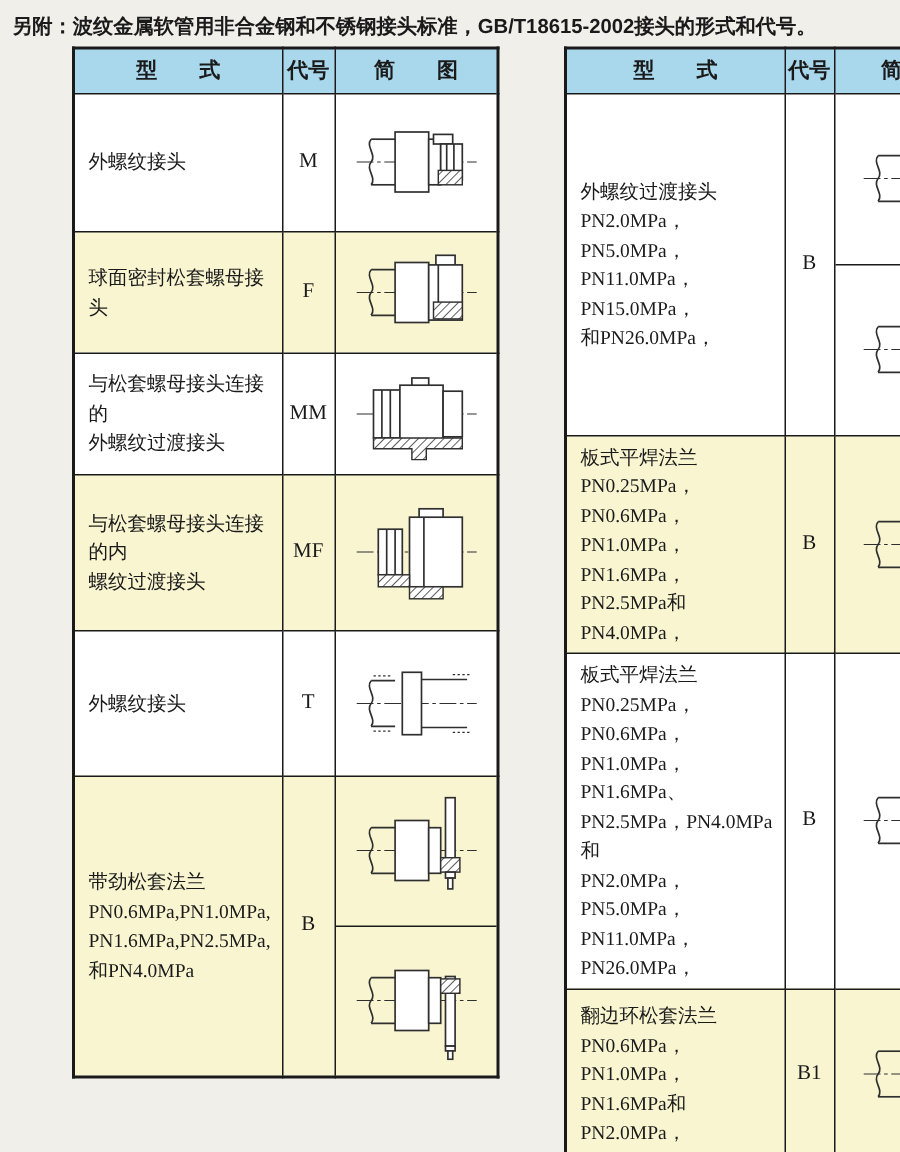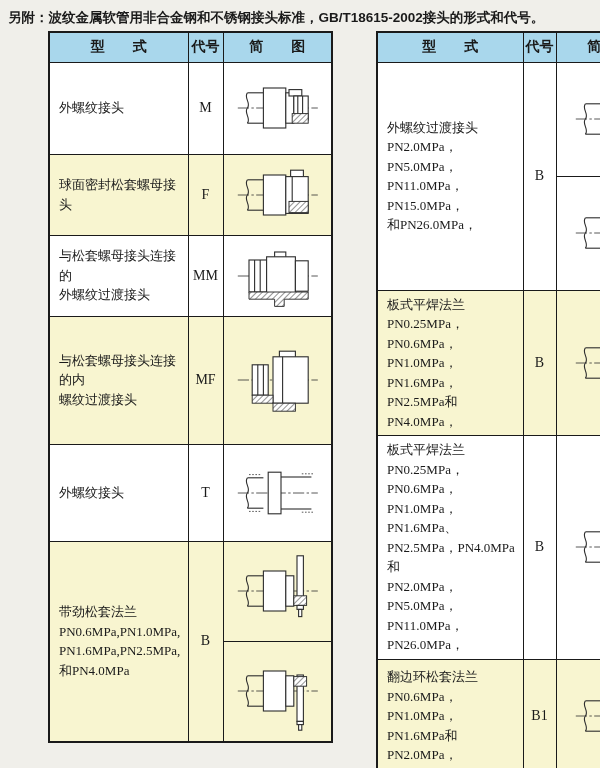--- a/index.html
+++ b/index.html
@@ -36,21 +36,21 @@
   tr:not(.hl) td{background:#ffffff;}
   .diagram{display:inline-block;width:98px;height:80px;vertical-align:middle;}
   .diagram svg{display:block;width:100%;height:100%;}
   td.split{padding:0;}
   .dhalf{display:flex;align-items:center;justify-content:center;}
   .dhalf+.dhalf{border-top:1px solid var(--table-border,#1a1a1a);}
   .dh100{height:99px;}
   .dh114{height:113px;}
   
   .lt tr.r0{height:92px;} .lt tr.r1{height:74px;} .lt tr.r2{height:81px;}
-  .lt tr.r3{height:128px;} .lt tr.r4{height:97px;} .lt tr.r5{height:200px;}
+  .lt tr.r3{height:104px;} .lt tr.r4{height:97px;} .lt tr.r5{height:200px;}
   
   .rt tr.r0{height:228px;} .rt tr.r1{height:118px;} .rt tr.r2{height:115px;}
   .rt tr.r3{height:114px;}
   
   svg .s{stroke:#2f2f2f;stroke-width:1.4;fill:none;}
   svg .sf{stroke:#2f2f2f;stroke-width:1.4;fill:#ffffff;}
   svg .sd{stroke:#2f2f2f;stroke-width:1;}
 </style>
 </head>
 <body>

